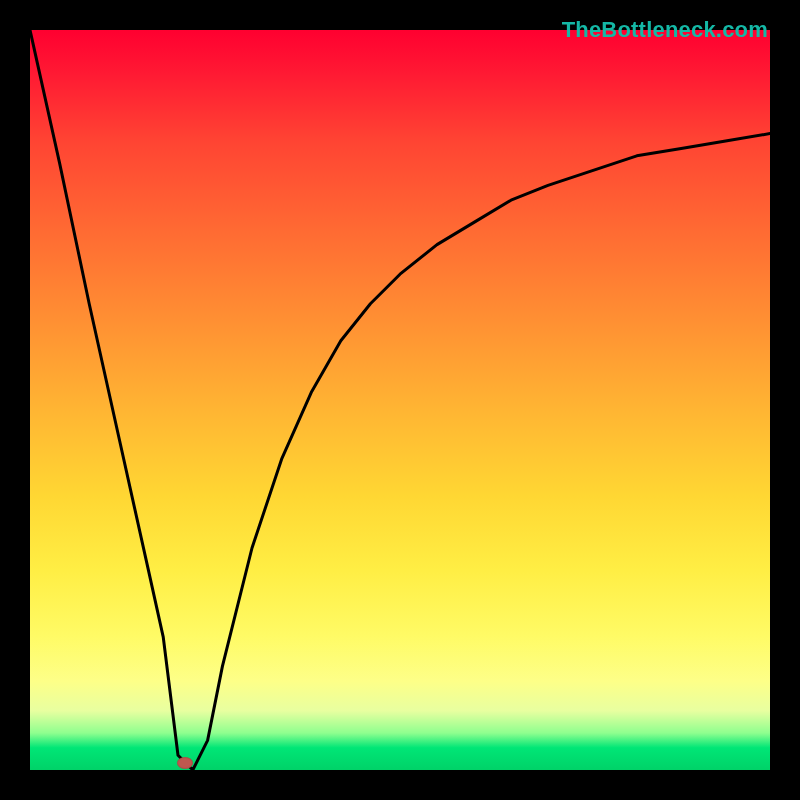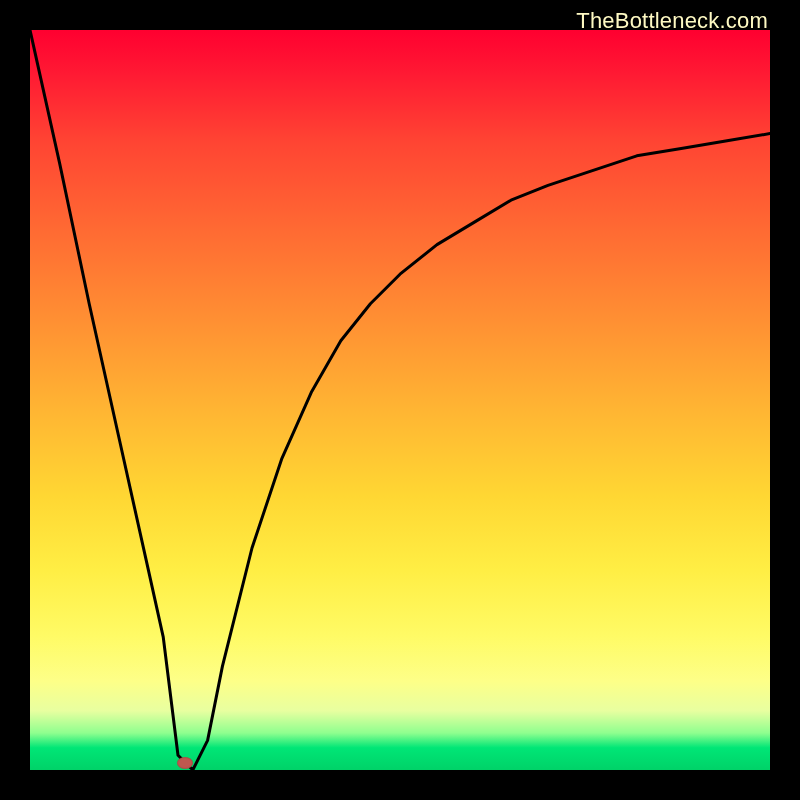--- a/index.html
+++ b/index.html
@@ -47,25 +47,25 @@
       #fffb66 82%,
       #fdff88 88%,
       #e8ffa0 92%,
       #8fff8f 95%,
       #00e676 97%,
       #00d268 100%
     );
   }
   .watermark {
     position: absolute;
-    top: 8px;
+    top: 17px;
     right: 32px;
-    color: #fef9c3;
+    color: #14b8a6;
     font-size: 22px;
-    font-weight: 400;
+    font-weight: 700;
     letter-spacing: 0.2px;
     user-select: none;
   }
   svg.curve {
     position: absolute;
     top: 0;
     left: 0;
     width: 100%;
     height: 100%;
   }

